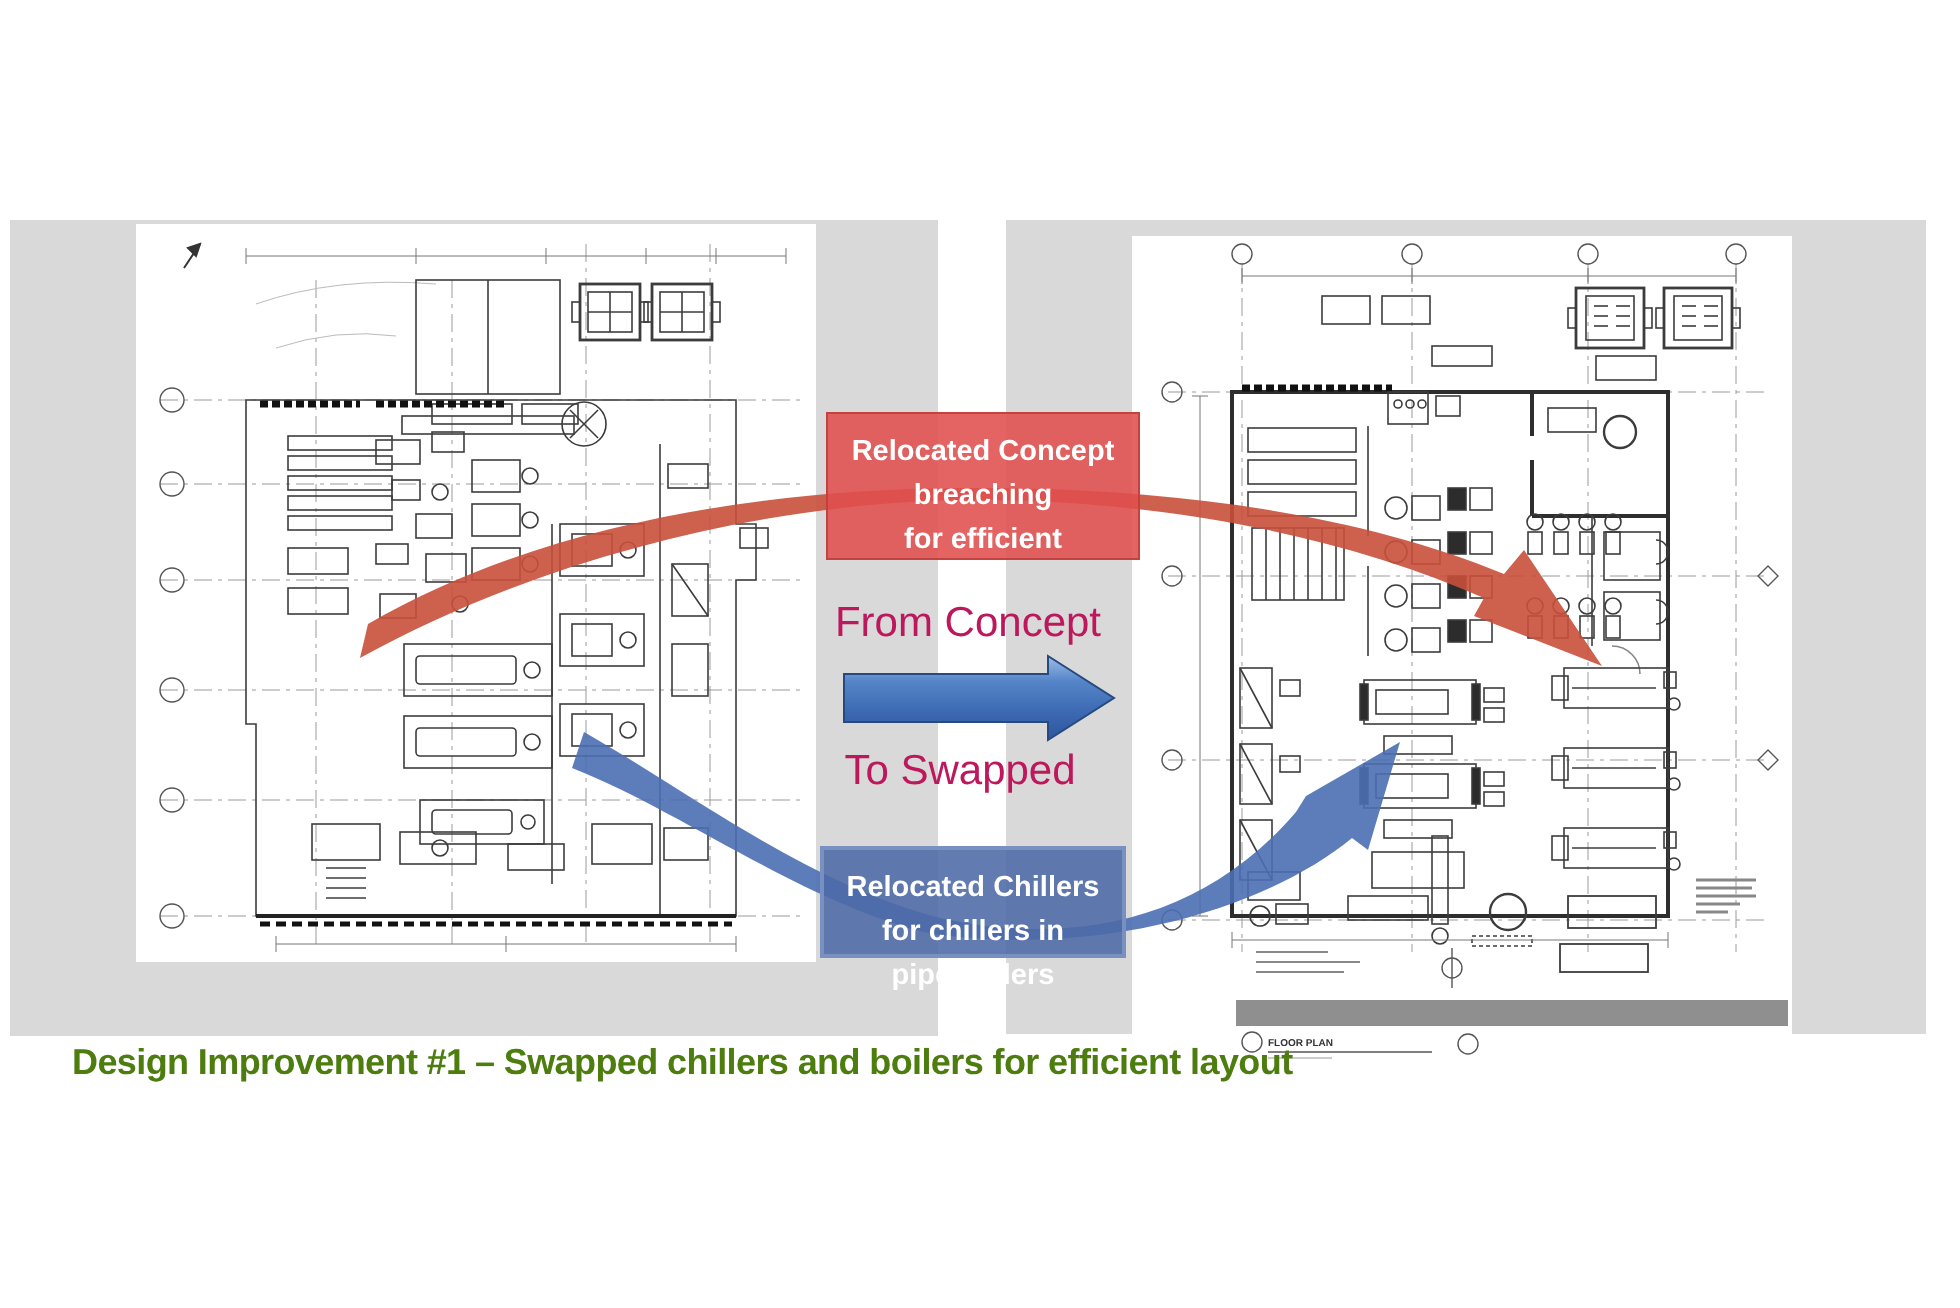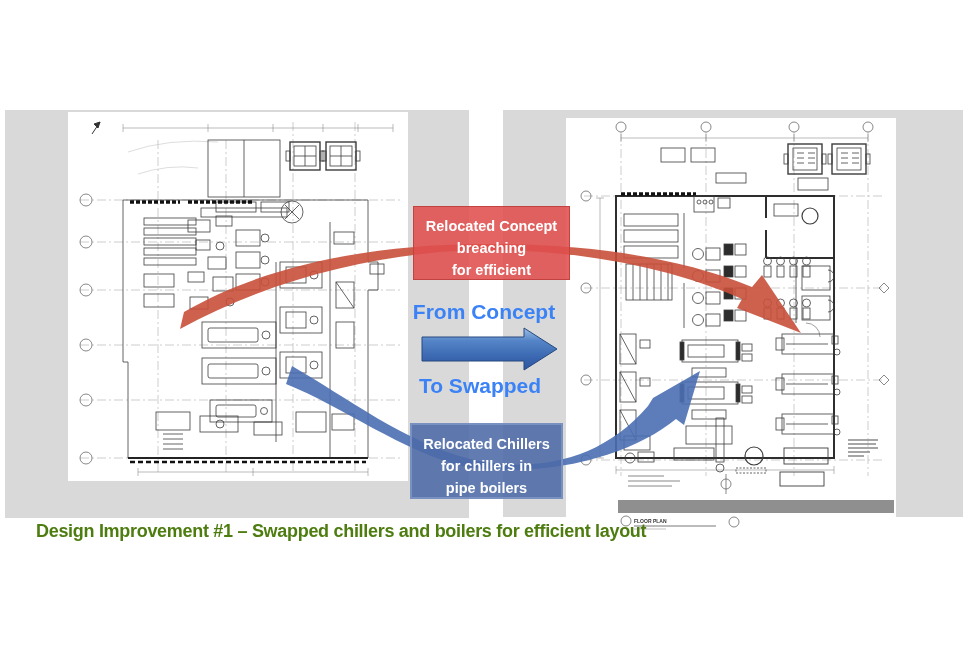--- a/index.html
+++ b/index.html
@@ -11,23 +11,23 @@
   .paper{position:absolute;background:#ffffff;}
   .paper.left{left:68px;top:112px;width:340px;height:369px;}
   .paper.right{left:566px;top:118px;width:330px;height:412px;}
   .paper svg{display:block;width:100%;height:100%;}
   .overlay{position:absolute;left:0;top:0;width:980px;height:654px;pointer-events:none;z-index:5;}
   .callout{position:absolute;z-index:8;color:#ffffff;text-align:center;
            font-weight:600;font-size:14.5px;line-height:1.5;padding-top:9px;box-sizing:border-box;}
   .callout div{white-space:nowrap;}
   .callout.red{left:413px;top:206px;width:157px;height:74px;
                background:rgba(224,79,77,0.88);border:1px solid rgba(192,62,60,0.9);}
-  .callout.blue{left:410px;top:423px;width:153px;height:76px;
+  .callout.blue{left:410px;top:423px;width:153px;height:56px;
                 background:rgba(76,106,167,0.88);border:2px solid rgba(124,147,195,0.9);}
-  .center-label{position:absolute;z-index:8;color:#3b82f6;font-weight:bold;font-size:21px;
+  .center-label{position:absolute;z-index:8;color:#be185d;font-weight:normal;font-size:21px;
                 text-align:center;white-space:nowrap;}
   .center-label.from{left:406px;top:300px;width:156px;}
   .center-label.to{left:400px;top:374px;width:160px;}
   .block-arrow{position:absolute;left:418px;top:322px;z-index:7;}
   .caption{position:absolute;left:36px;top:521px;z-index:8;color:#4d7c0f;font-weight:bold;
            font-size:18px;letter-spacing:-0.3px;white-space:nowrap;}
   .plan-line{stroke:#3c3c3c;fill:none;stroke-width:0.8;}
 </style>
 </head>
 <body>

